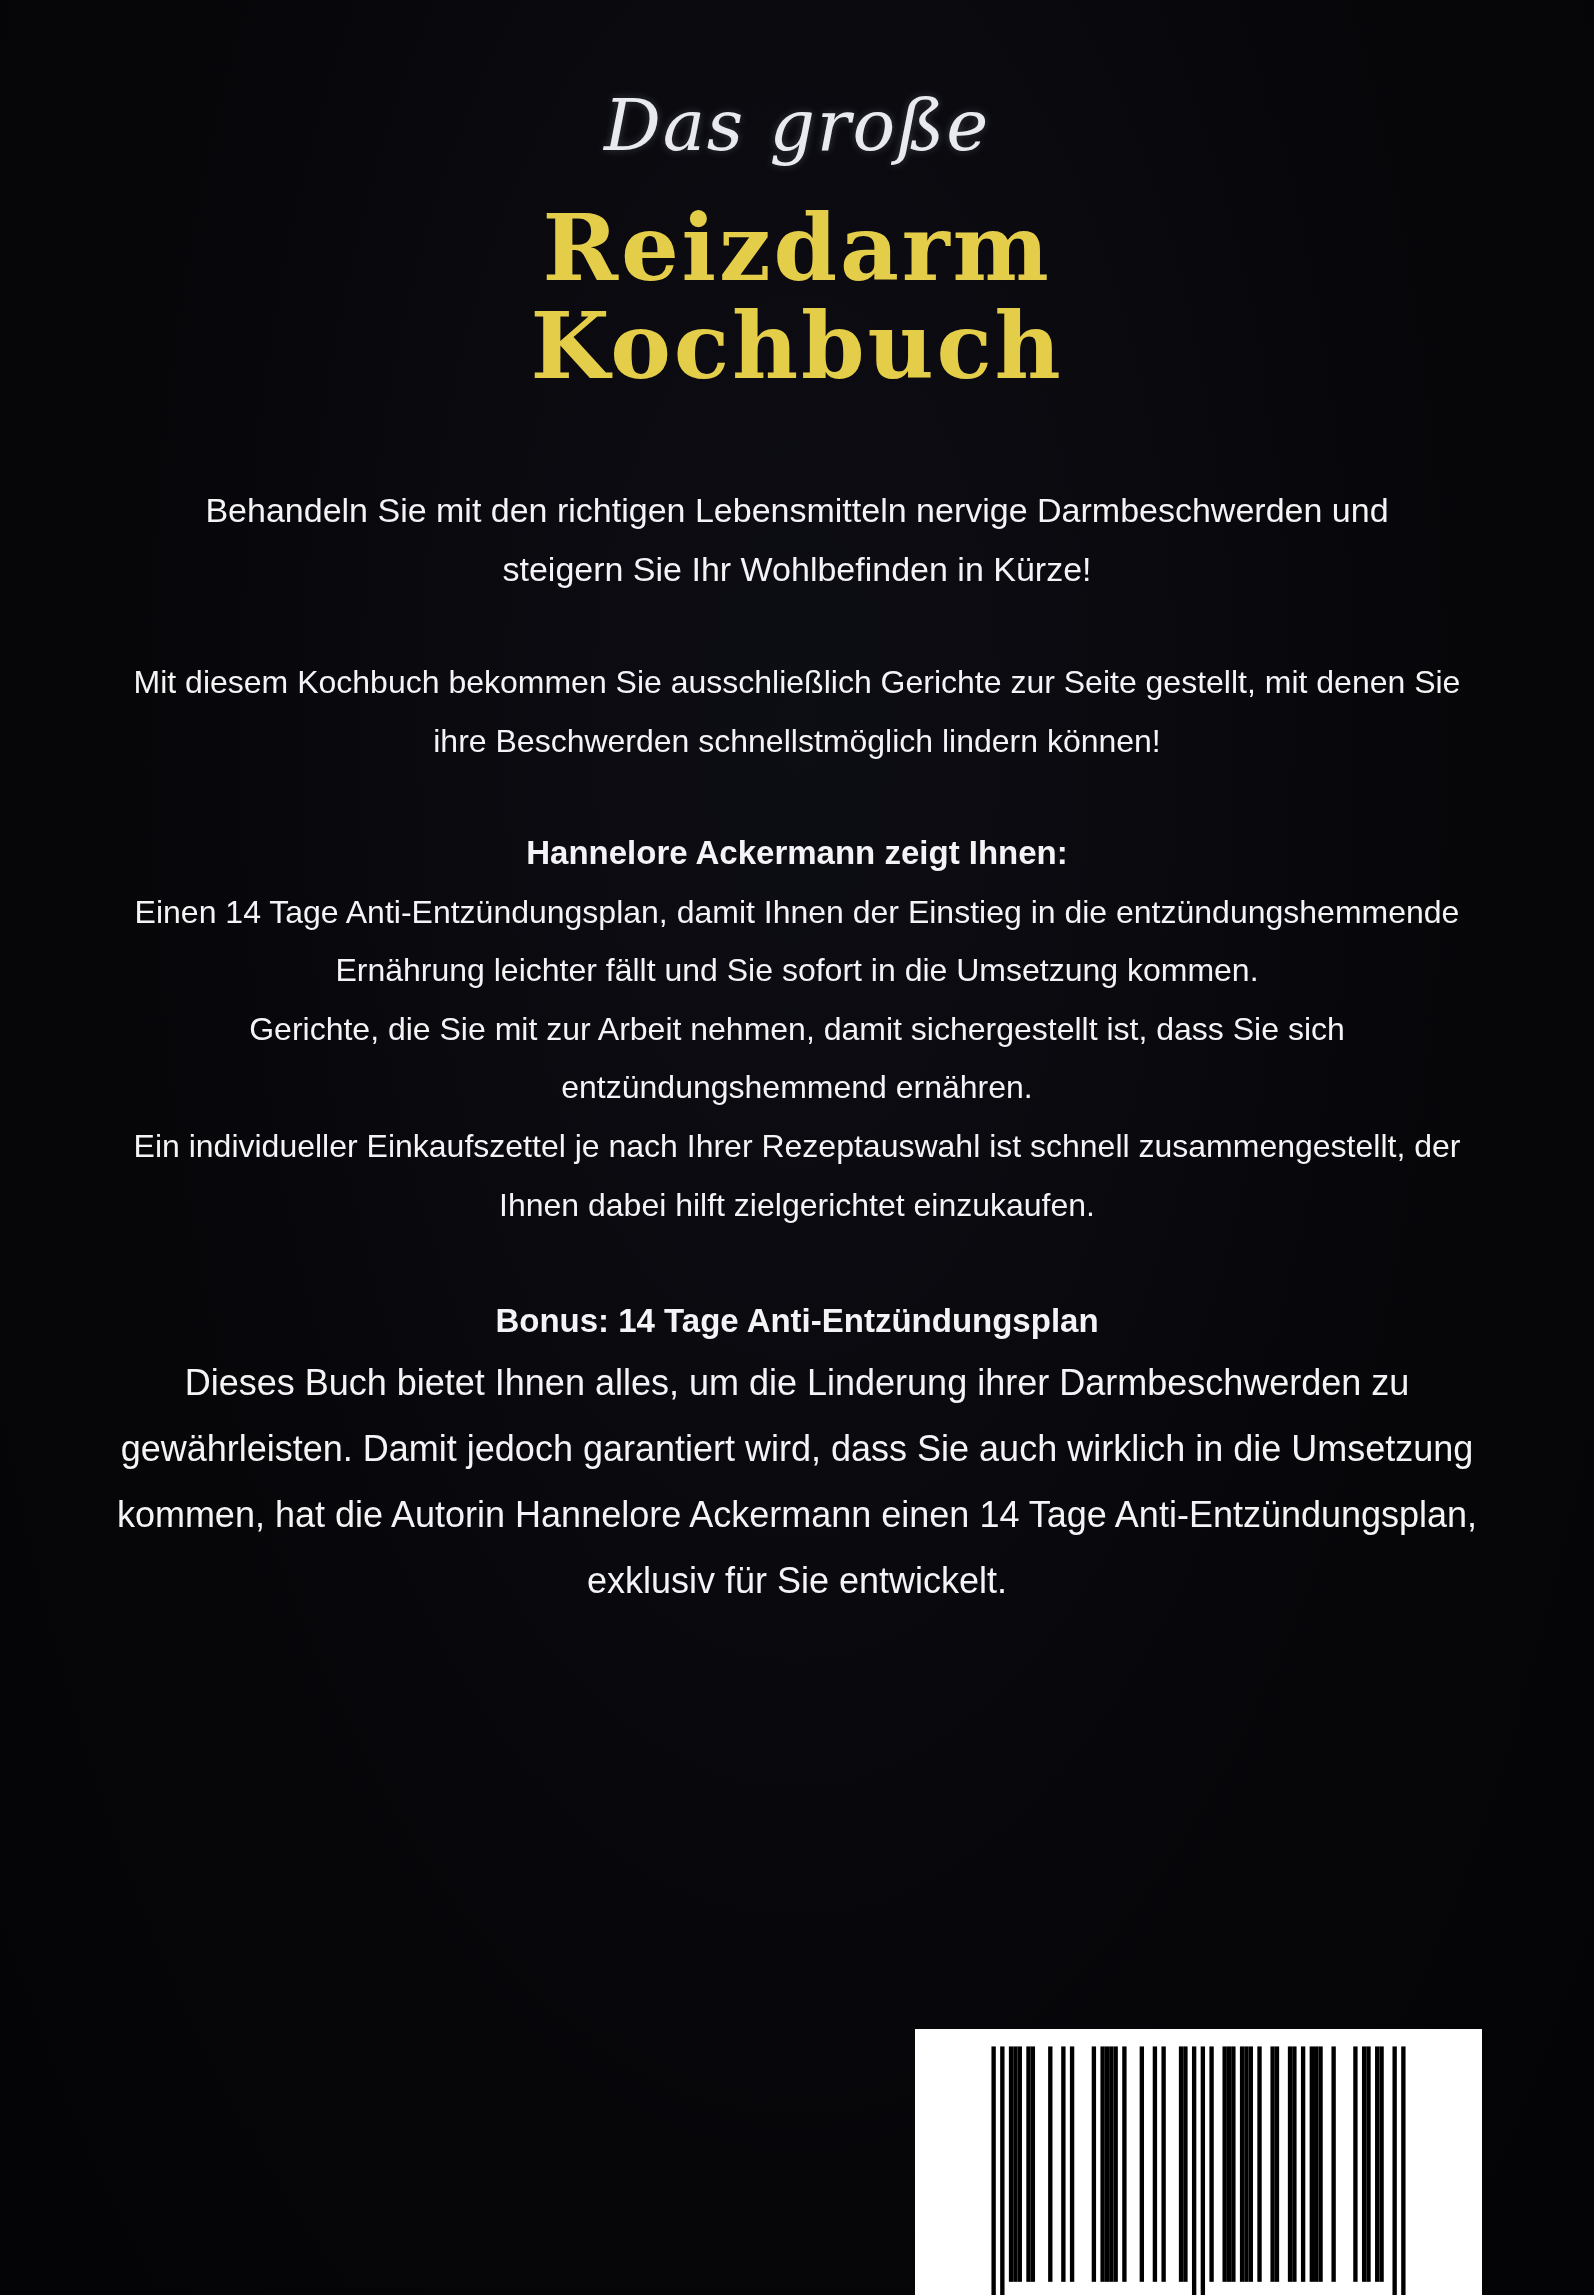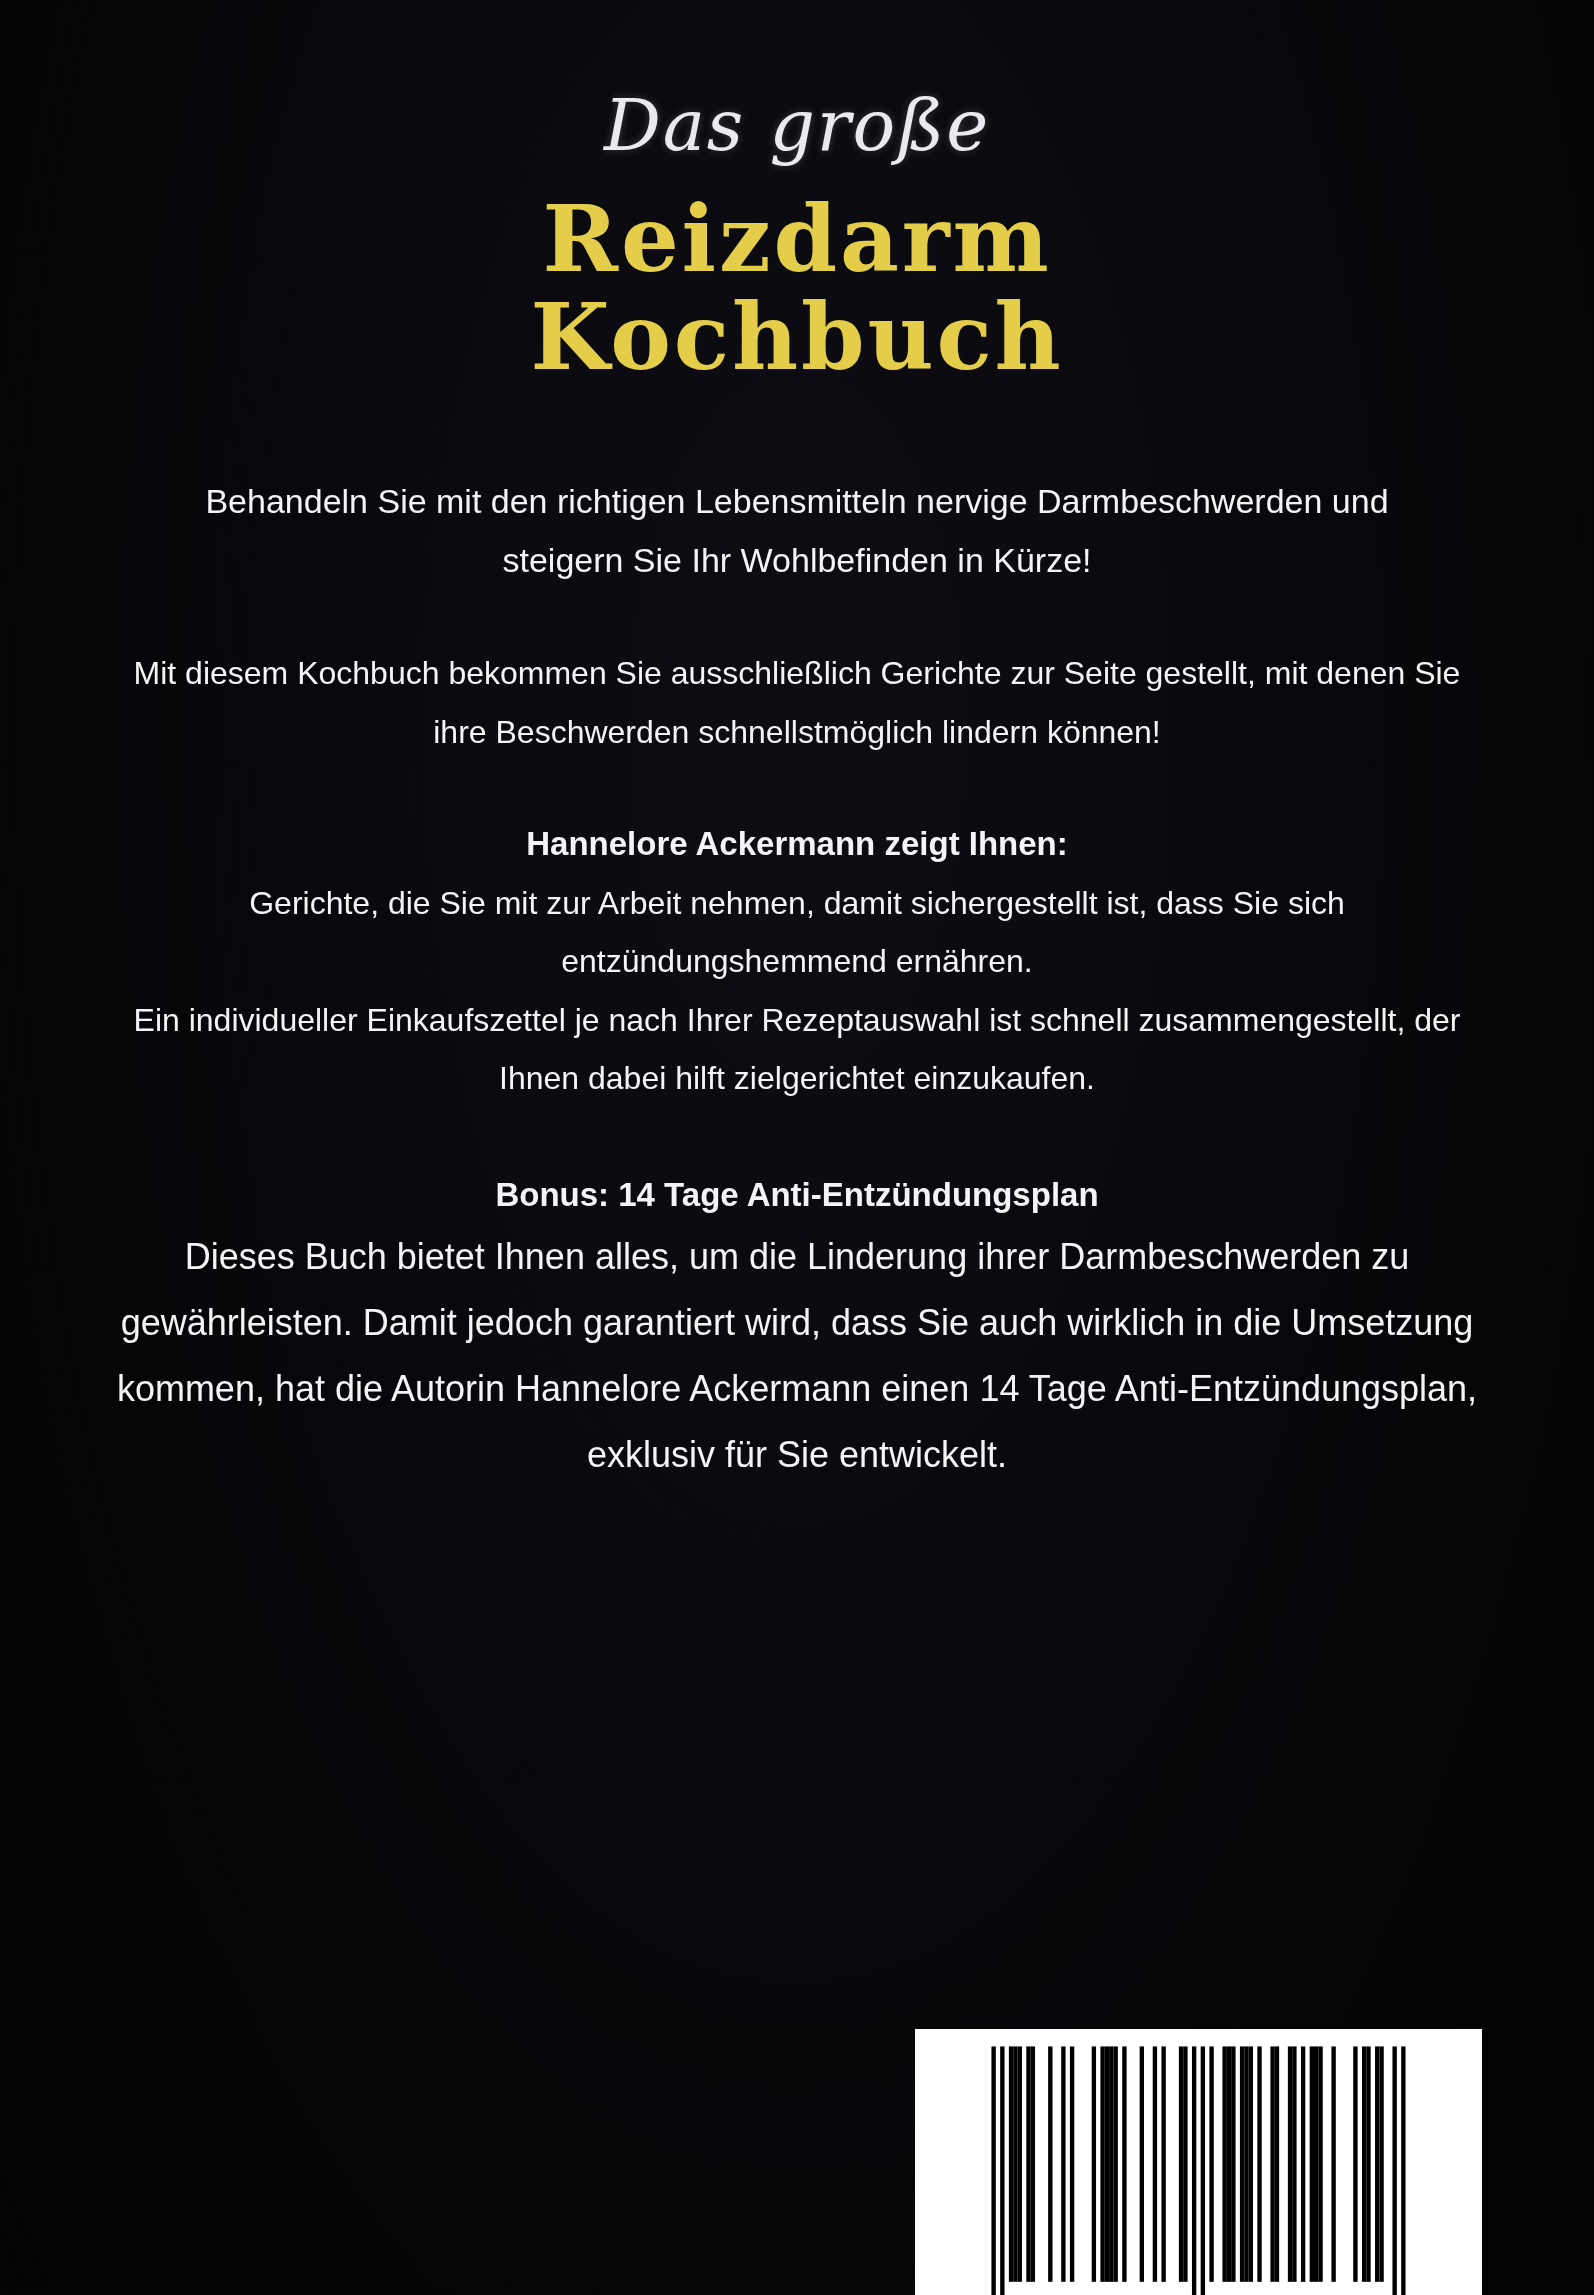--- a/index.html
+++ b/index.html
@@ -29,21 +29,21 @@
     font-family: "DejaVu Serif", serif;
     font-style: italic;
     font-weight: 400;
     font-size: 71px;
     line-height: 1.1;
     color: #e9e9f0;
     letter-spacing: 1.8px;
     text-shadow: 0 0 8.3px rgba(210,210,230,0.25);
   }
   .title-main {
-    margin-top: 25px;
+    margin-top: 34px;
     font-family: "DejaVu Serif", serif;
     font-weight: 700;
     font-size: 91px;
     line-height: 1.08;
     color: #e4ce49;
     letter-spacing: 2.8px;
   }
   .headline {
     margin: 85px auto 0 auto;
     width: 88%;
@@ -116,20 +116,21 @@
   </div>
 
   <div class="content">
 
     <p class="headline">Behandeln Sie mit den richtigen Lebensmitteln nervige Darmbeschwerden und steigern Sie Ihr Wohlbefinden in Kürze!</p>
 
     <p class="intro">Mit diesem Kochbuch bekommen Sie ausschließlich Gerichte zur Seite gestellt, mit denen Sie ihre Beschwerden schnellstmöglich lindern können!</p>
 
     <p class="features-heading">Hannelore Ackermann zeigt Ihnen:</p>
 
+    <p class="feature-item">Einen 14 Tage Anti-Entzündungsplan, damit Ihnen der Einstieg in die entzündungshemmende Ernährung leichter fällt und Sie sofort in die Umsetzung kommen.</p>
     <p class="feature-item">Gerichte, die Sie mit zur Arbeit nehmen, damit sichergestellt ist, dass Sie sich entzündungshemmend ernähren.</p>
     <p class="feature-item">Ein individueller Einkaufszettel je nach Ihrer Rezeptauswahl ist schnell zusammengestellt, der Ihnen dabei hilft zielgerichtet einzukaufen.</p>
 
     <p class="bonus-heading">Bonus: 14 Tage Anti-Entzündungsplan</p>
 
     <p class="bonus-text">Dieses Buch bietet Ihnen alles, um die Linderung ihrer Darmbeschwerden zu gewährleisten. Damit jedoch garantiert wird, dass Sie auch wirklich in die Umsetzung kommen, hat die Autorin Hannelore Ackermann einen 14 Tage Anti-Entzündungsplan, exklusiv für Sie entwickelt.</p>
 
   </div>
 
   <div class="barcode-box">

